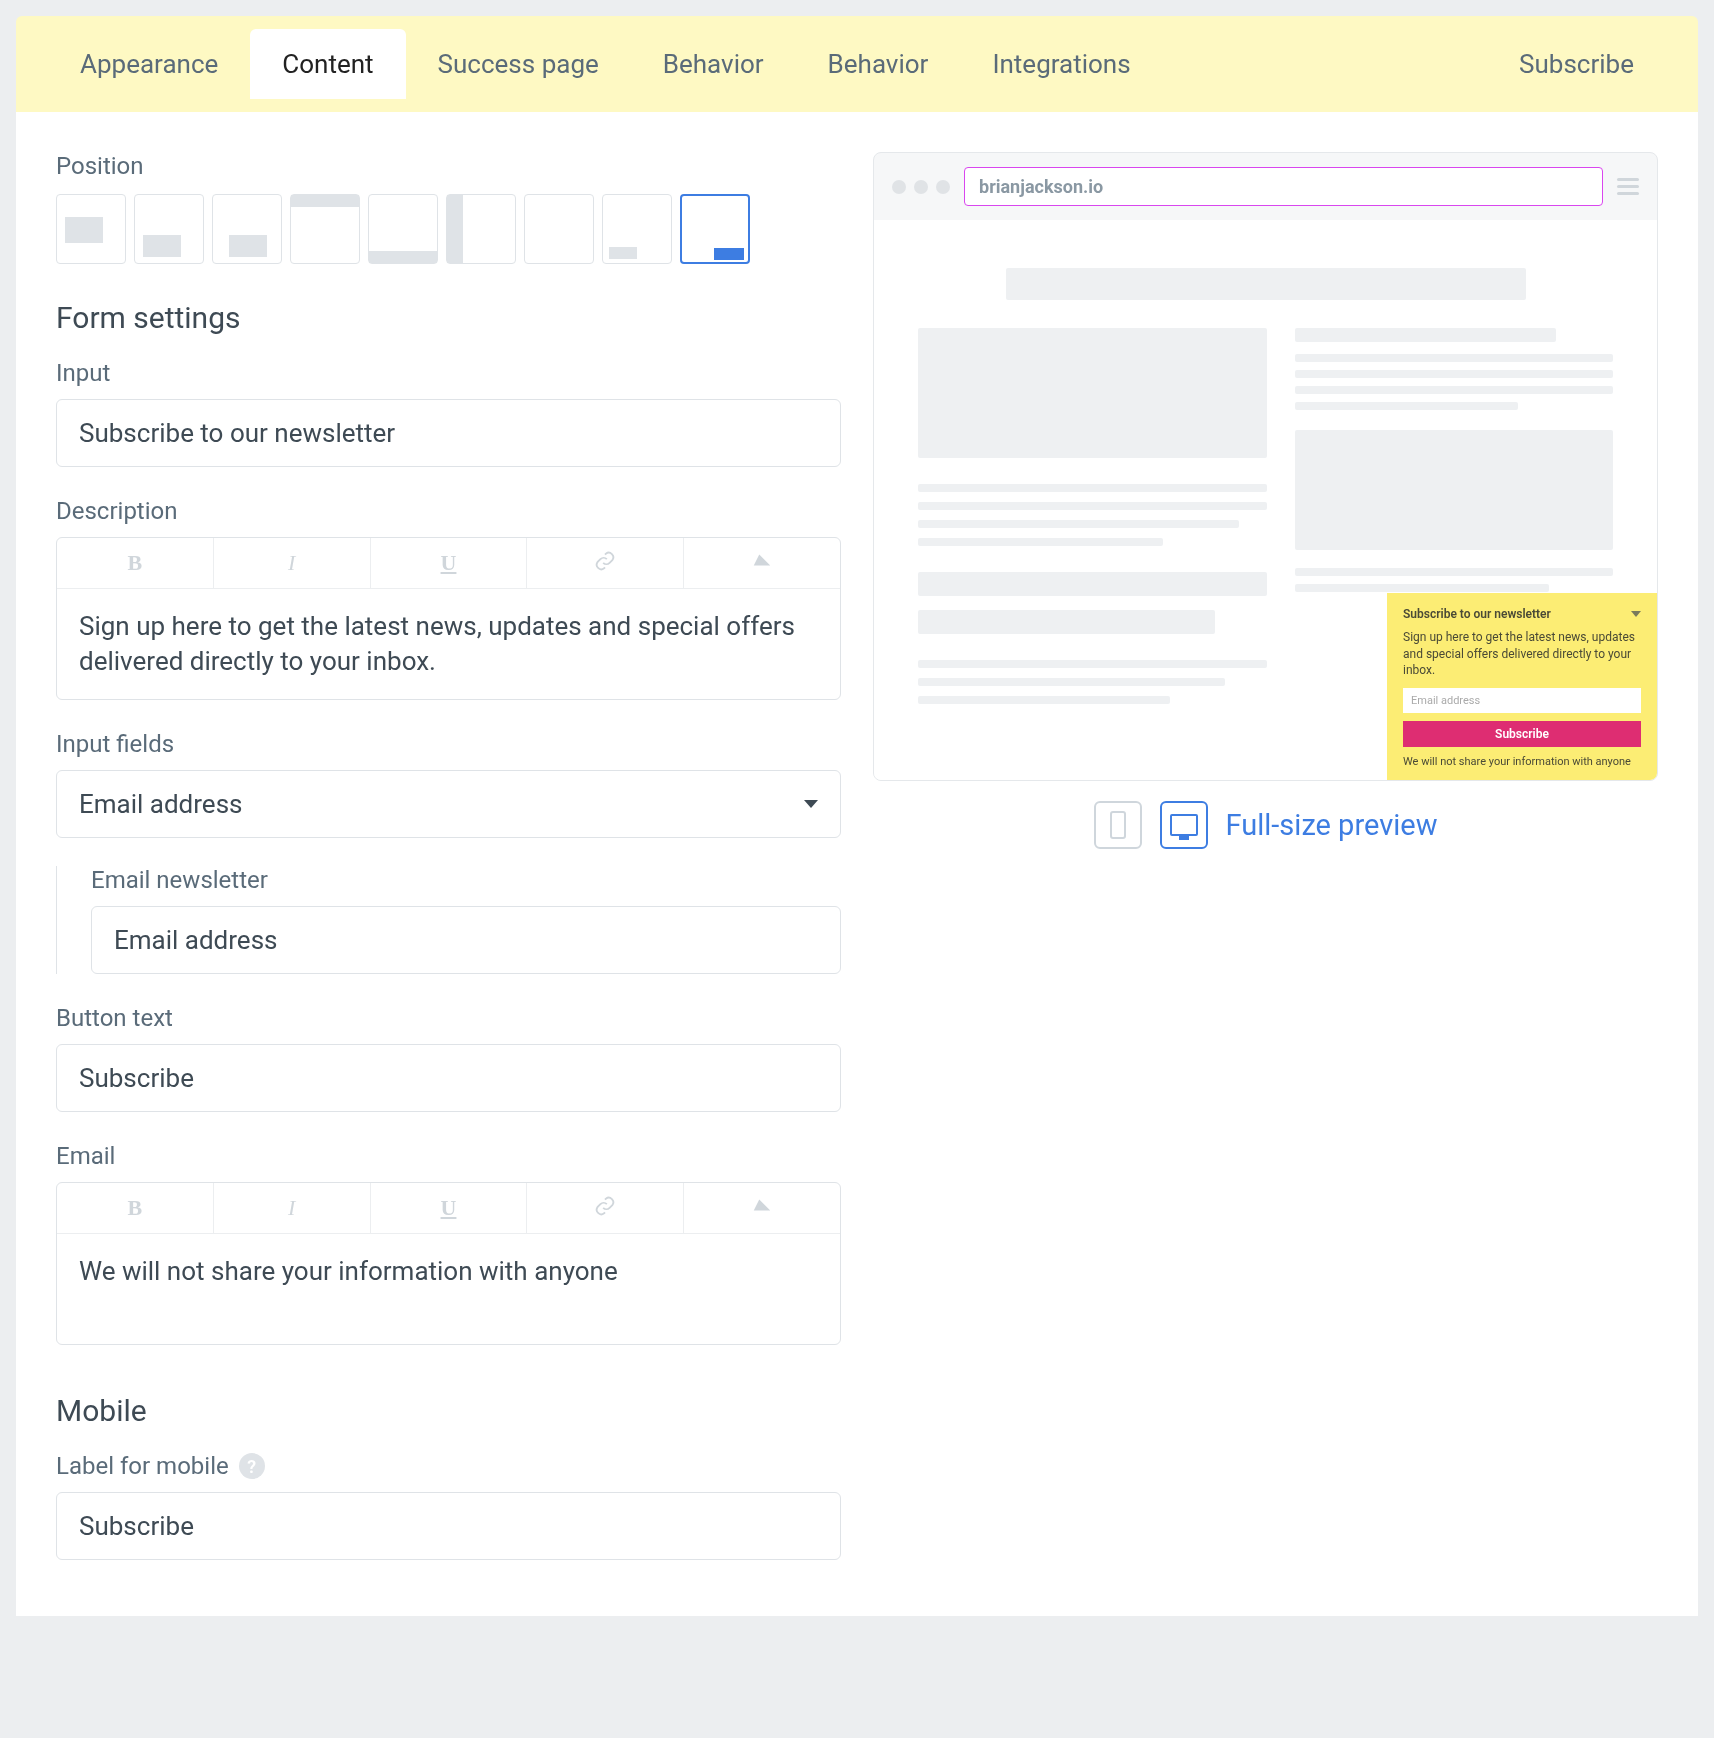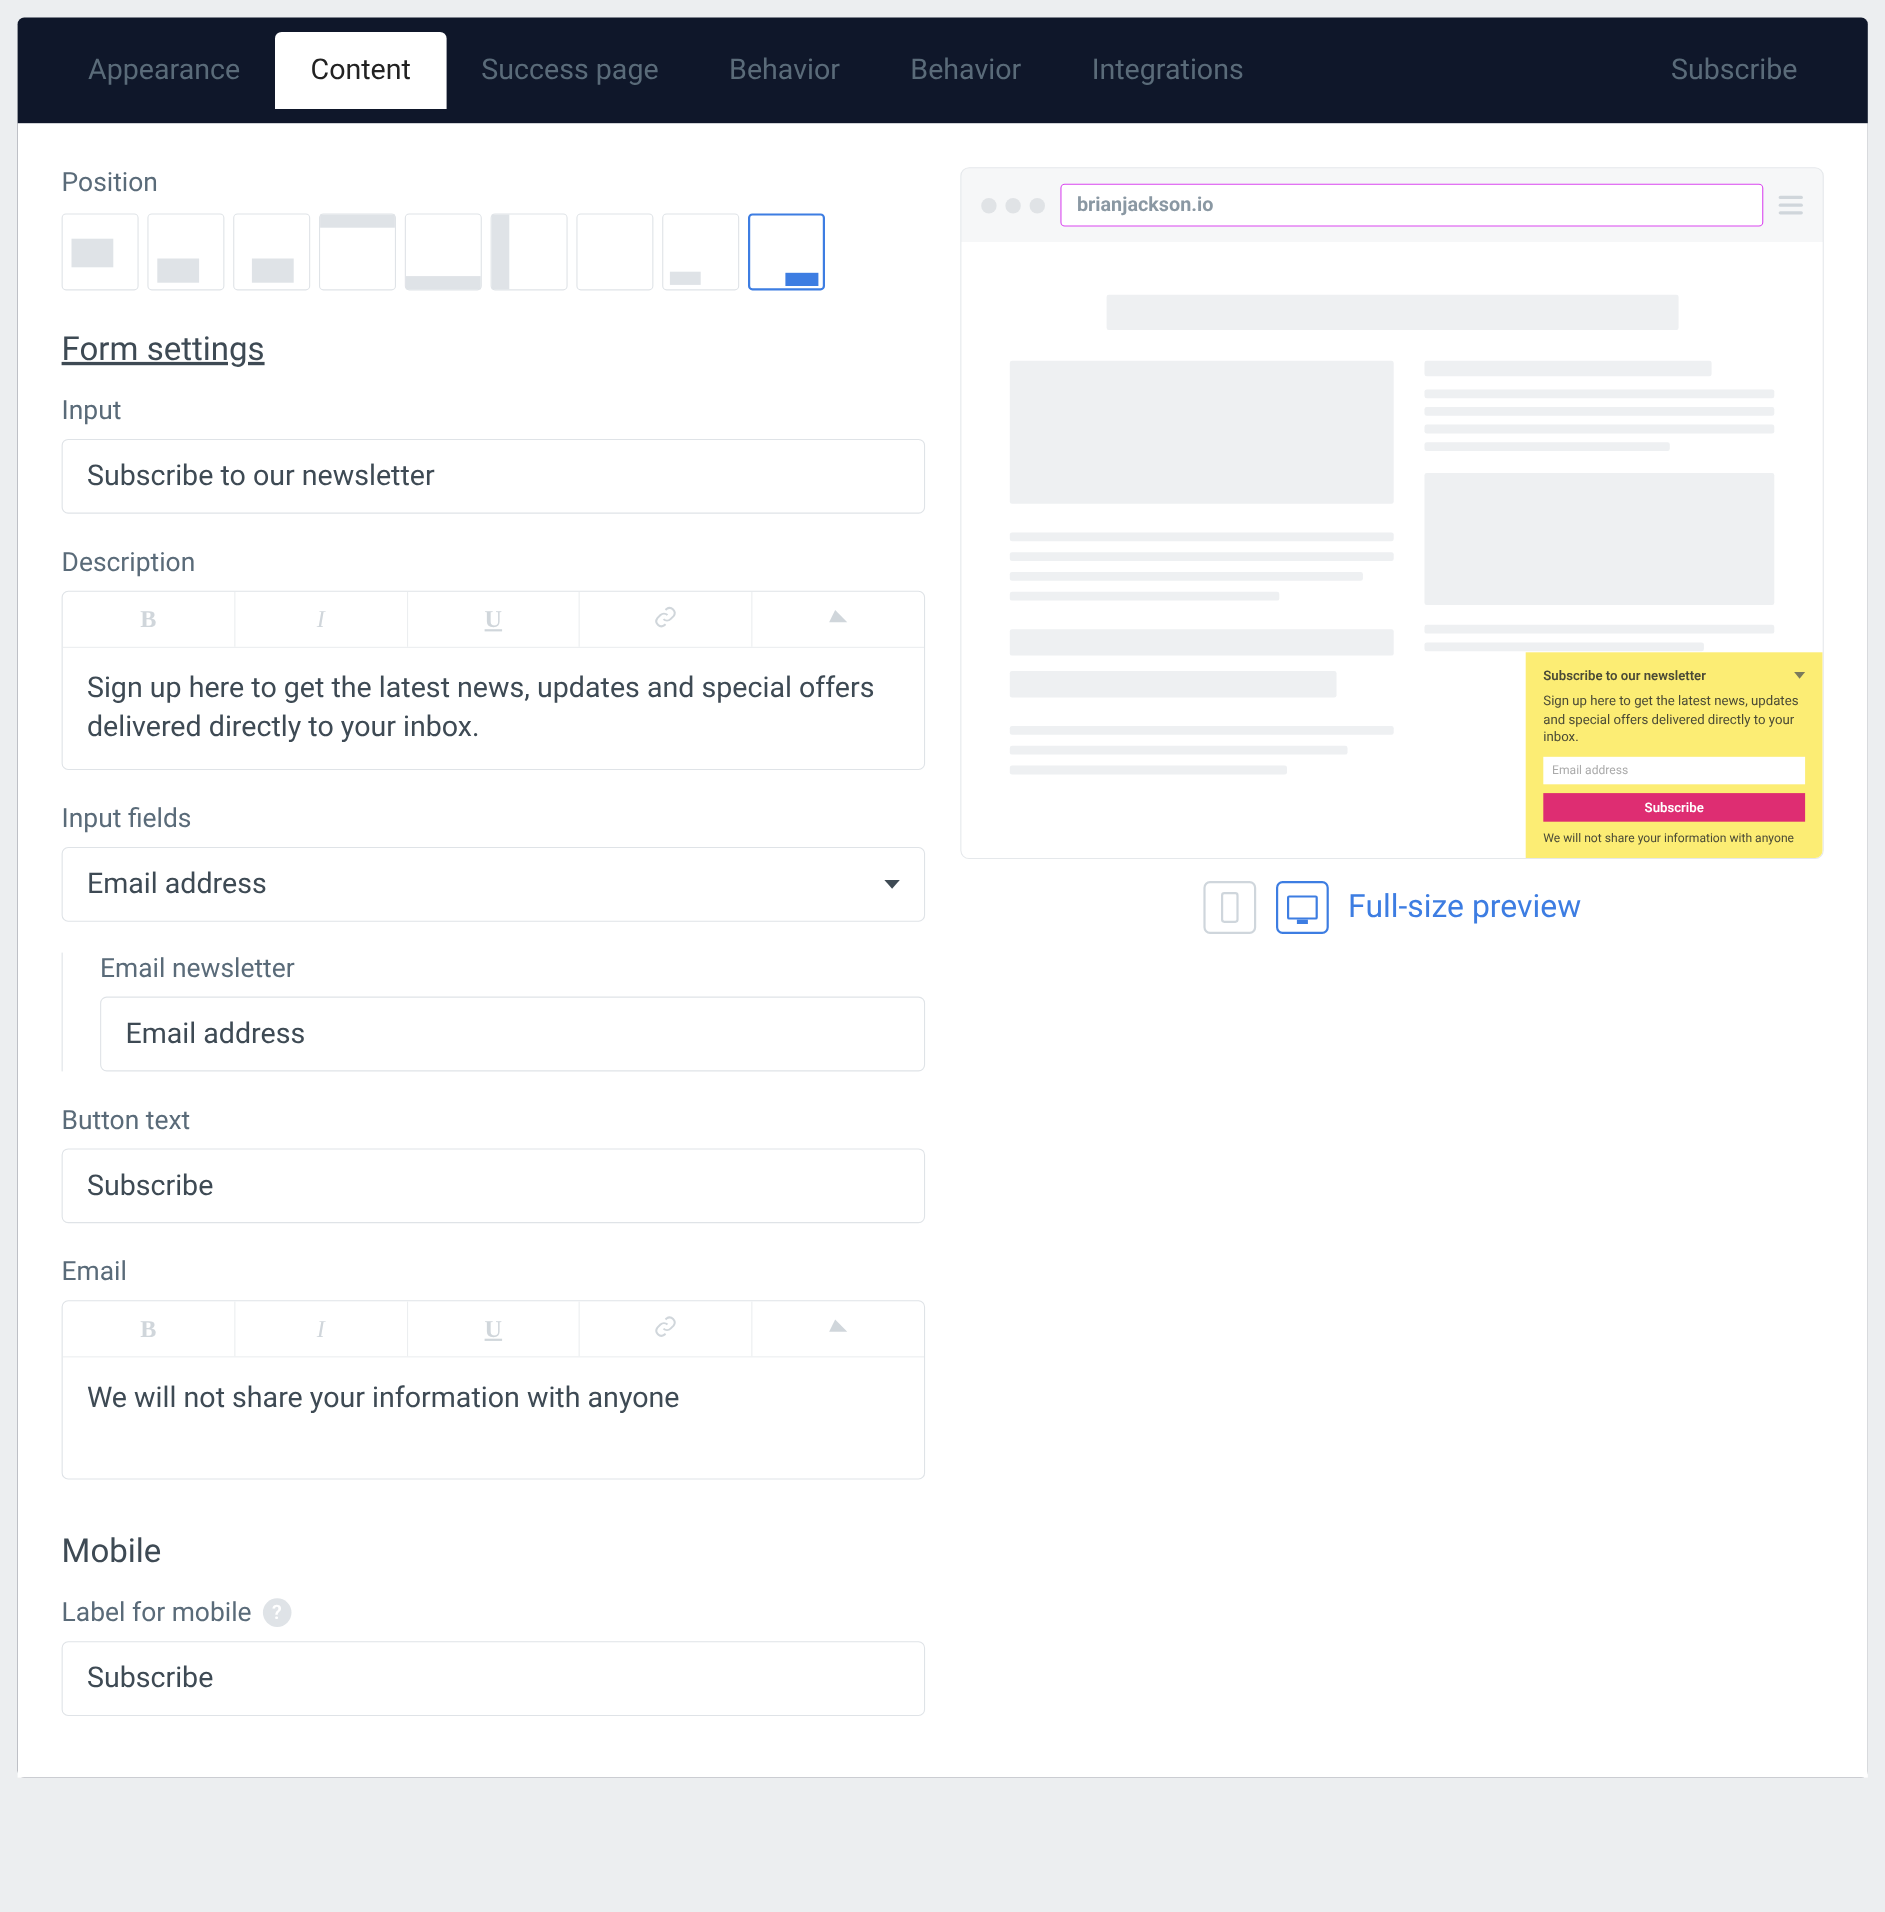--- a/index.html
+++ b/index.html
@@ -4,21 +4,21 @@
 <style>
   * { box-sizing: border-box; margin: 0; padding: 0; }
   body {
     font-family: -apple-system, BlinkMacSystemFont, "Segoe UI", Roboto, Helvetica, Arial, sans-serif;
     background: #eceef0;
     color: #3e4a54;
     font-size: 25px;
     padding: 16px;
   }
   .panel {
-    background: #0f172a;
+    background: #fef9c3;
     border-radius: 6px;
   }
   .tabs {
     display: flex;
     align-items: center;
     padding: 0 32px;
     gap: 0;
     min-height: 96px;
   }
   .tab {
@@ -50,21 +50,21 @@
     font-size: 24px;
     color: #5a6b79;
     margin-bottom: 14px;
   }
   .section-title {
     font-size: 30px;
     color: #3e4a54;
     margin: 48px 0 24px 0;
     font-weight: 400;
   }
-  .section-title.first { margin-top: 36px; text-decoration: underline; }
+  .section-title.first { margin-top: 36px; }
 
   
   .pos-row { display: flex; gap: 8px; }
   .pos-thumb {
     width: 70px; height: 70px;
     border: 1px solid #dfe3e7;
     border-radius: 4px;
     position: relative;
     background: #fff;
     cursor: pointer;

